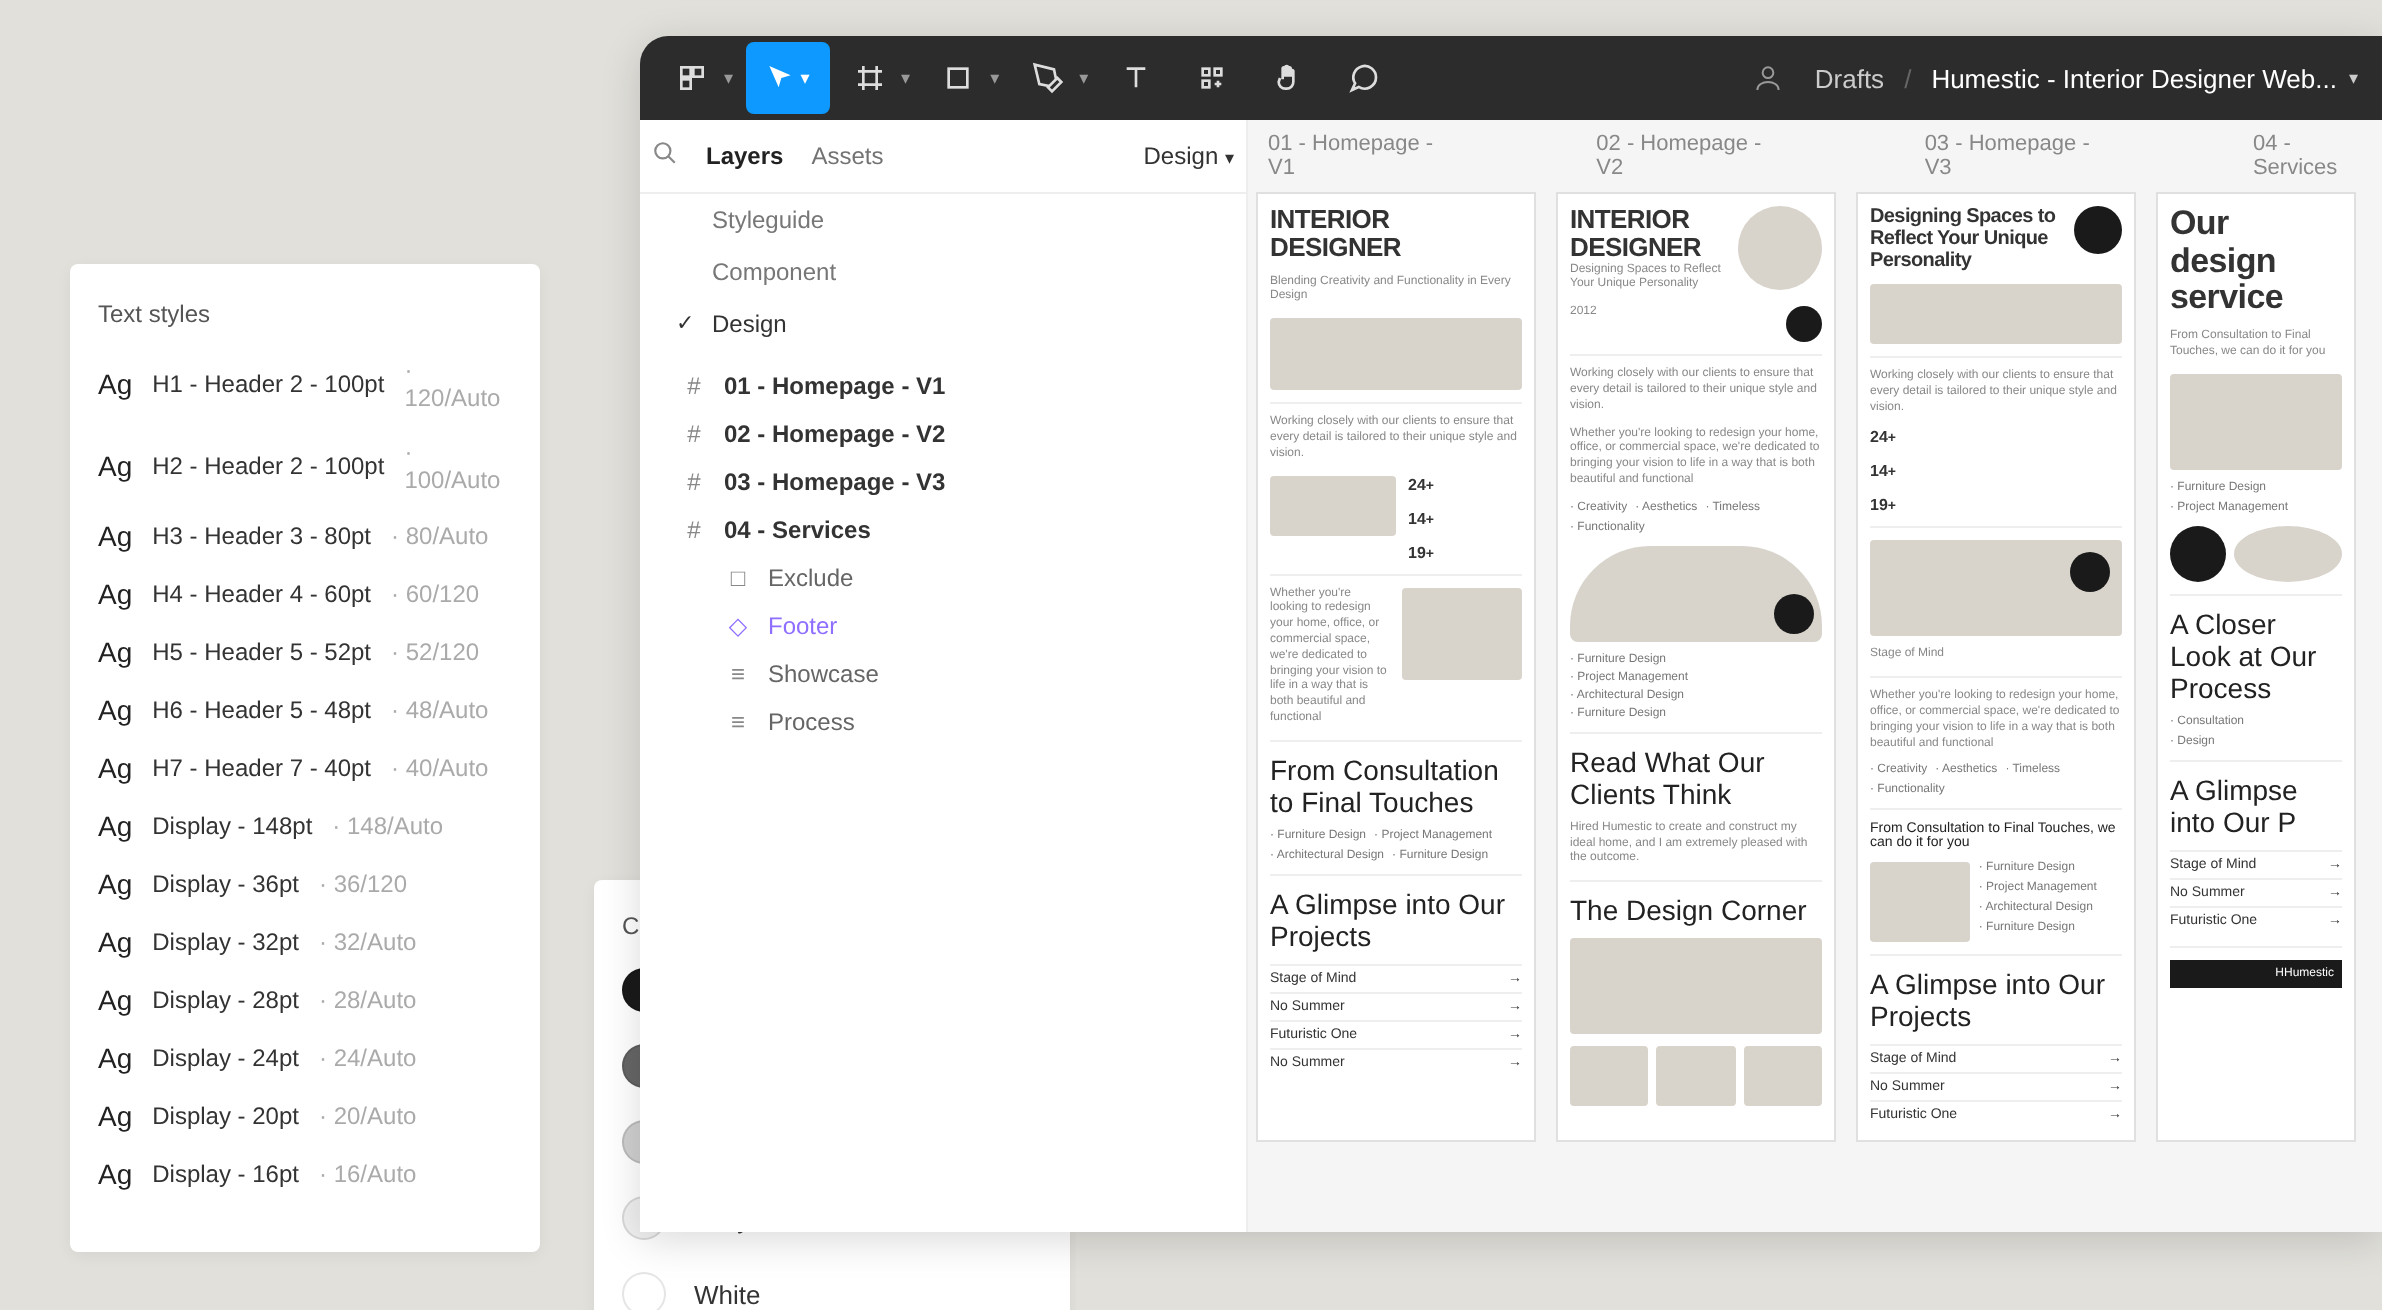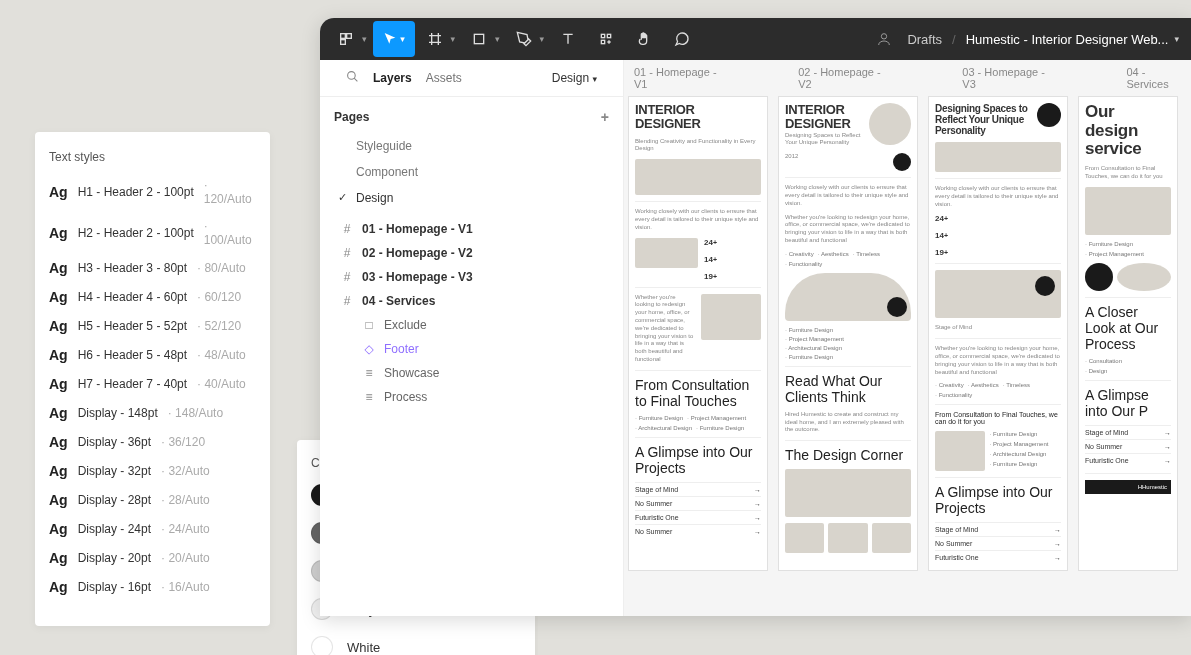--- a/index.html
+++ b/index.html
@@ -6,21 +6,21 @@
     body { background: #e1e0db; width: 1191px; height: 655px; overflow: hidden; position: relative; }
 
     
     .text-styles-panel {
       position: absolute; left: 35px; top: 132px; width: 235px;
       background: #fff; border-radius: 4px; padding: 18px 14px;
       box-shadow: 0 2px 8px rgba(0,0,0,0.05);
     }
     .text-styles-panel h4 { font-size: 12px; font-weight: 500; color: #555; margin-bottom: 14px; }
     .ts-row { display: flex; align-items: center; gap: 10px; margin-bottom: 13px; font-size: 12px; }
-    .ts-ag { font-weight: 700; color: #222; font-size: 14px; }
+    .ts-ag { font-weight: 400; color: #222; font-size: 14px; }
     .ts-name { color: #333; font-weight: 500; white-space: nowrap; }
     .ts-meta { color: #aaa; }
 
     
     .color-styles-panel {
       position: absolute; left: 297px; top: 440px; width: 238px;
       background: #fff; border-radius: 4px; padding: 16px 14px;
       box-shadow: 0 2px 8px rgba(0,0,0,0.05);
     }
     .color-styles-panel h4 { font-size: 12px; font-weight: 500; color: #555; margin-bottom: 14px; }
@@ -50,21 +50,21 @@
     .tb-breadcrumb .sep { color:#666; }
     .tb-breadcrumb .file { color:#fff; }
 
     .app-body { display:flex; height: 556px; }
 
     
     .sidebar {
       width: 304px; background:#fff; border-right:1px solid #eee;
       display:flex; flex-direction:column; font-size:12px;
     }
-    .sb-tabs { display:flex; align-items:center; padding: 10px 26px; gap:14px; border-bottom:1px solid #eee; }
+    .sb-tabs { display:flex; align-items:center; padding: 10px 6px; gap:14px; border-bottom:1px solid #eee; }
     .sb-tabs .tab { color:#737373; font-weight:400; cursor:pointer; }
     .sb-tabs .tab.active { color:#222; font-weight:600; }
     .sb-tabs .design { margin-left:auto; color:#333; font-weight:500; }
     .sb-search-ic { color:#888; }
 
     .pages-hd { display:flex; align-items:center; padding: 12px 14px 8px; font-weight:600; color:#333; }
     .pages-hd .plus { margin-left:auto; color:#888; font-size:14px; }
 
     .page-item { padding:6px 14px 6px 36px; color:#777; position:relative; }
     .page-item.sel::before { content:"✓"; position:absolute; left:18px; top:6px; color:#333; font-size:11px; }
@@ -288,24 +288,20 @@
         <span class="sb-search-ic">
           <svg width="13" height="13" viewBox="0 0 24 24" fill="none" stroke="currentColor" stroke-width="2">
               <circle cx="10" cy="10" r="7"></circle>
               <path d="M21 21l-6-6"></path>
             </svg>
         </span>
         <span class="tab active">Layers</span>
         <span class="tab">Assets</span>
         <span class="design"><span>Design</span> <span style="font-size:9px;">▾</span></span>
       </div>
-      <div class="pages-hd">
-        <span>Pages</span>
-        <span class="plus">+</span>
-      </div>
       <div id="pages-list">
           <div class="page-item">Styleguide</div>
           <div class="page-item">Component</div>
           <div class="page-item sel">Design</div>
         </div>
       <div class="layer-list" id="layers-list">
           <div class="layer">
             <span class="ic">#</span>
             <span style="font-weight:600;">01 - Homepage - V1</span>
           </div>

